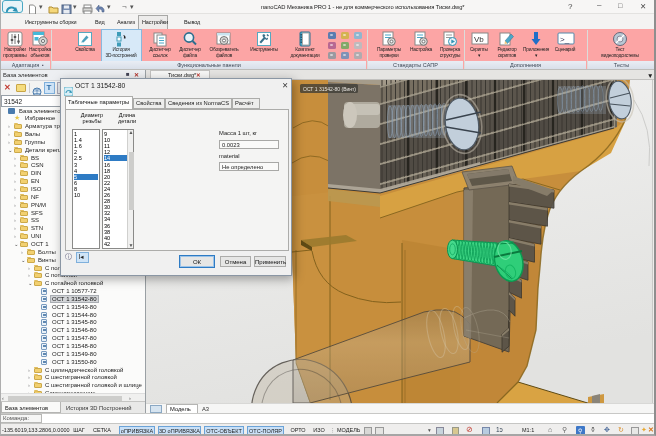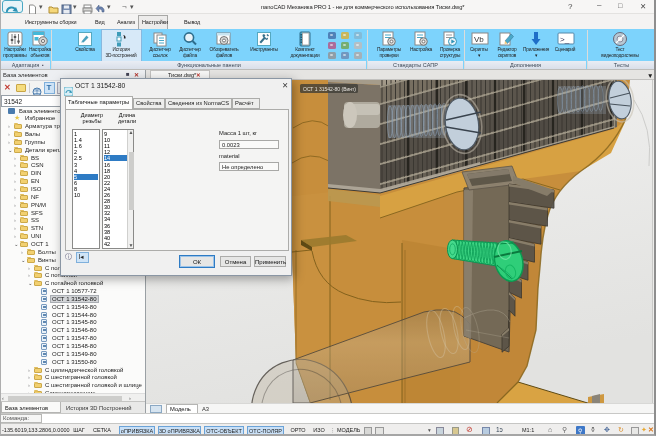--- a/index.html
+++ b/index.html
@@ -43,21 +43,21 @@
     <div class="abs txt" style="left:640px;top:2px;font-size:7.5px;color:#444;">✕</div>
   </div>
 <div class="abs" style="left:0;top:14px;width:656px;height:15px;background:#F4F3F2;">
     <div class="abs" style="left:138px;top:1px;width:30px;height:14px;background:#EDECEB;border:1px solid #A8A8A6;border-bottom:none;"></div>
     <div class="abs txt" style="left:25px;top:4.5px;font-size:5.5px;letter-spacing:-0.1px;color:#1A1A1A;">Инструменты сборки</div>
     <div class="abs txt" style="left:95px;top:4.5px;font-size:5.5px;letter-spacing:-0.1px;color:#1A1A1A;">Вид</div>
     <div class="abs txt" style="left:117px;top:4.5px;font-size:5.5px;letter-spacing:-0.1px;color:#1A1A1A;">Анализ</div>
     <div class="abs txt" style="left:142px;top:4.5px;font-size:5.5px;letter-spacing:-0.1px;color:#1A1A1A;">Настройки</div>
     <div class="abs txt" style="left:184px;top:4.5px;font-size:5.5px;letter-spacing:-0.1px;color:#1A1A1A;">Вывод</div>
   </div>
-<div class="abs" style="left:0;top:29px;width:656px;height:41px;background:#7dd3fc;border-bottom:1px solid #BDBDBB;">
+<div class="abs" style="left:0;top:29px;width:656px;height:41px;background:#fca5a5;border-bottom:1px solid #BDBDBB;">
     <div class="abs" style="left:101px;top:0px;width:41px;height:33px;background:#D7E9F8;border:1px solid #88B8DE;"></div>
     <div class="abs" style="left:7px;top:2px;width:16px;height:16px;"><svg width="16" height="16">
         <rect x="1" y="1" width="14" height="14" rx="2" fill="#FDFDFD" stroke="#8A8A88"></rect>
         <line x1="5" y1="3" x2="5" y2="13" stroke="#777"></line>
         <line x1="8" y1="3" x2="8" y2="13" stroke="#777"></line>
         <line x1="11.5" y1="3" x2="11.5" y2="13" stroke="#777"></line>
         <rect x="3.8" y="8" width="2.4" height="2" fill="#555"></rect>
         <rect x="6.8" y="5" width="2.4" height="2" fill="#555"></rect>
         <rect x="10.3" y="9.5" width="2.4" height="2" fill="#555"></rect>
       </svg></div>

